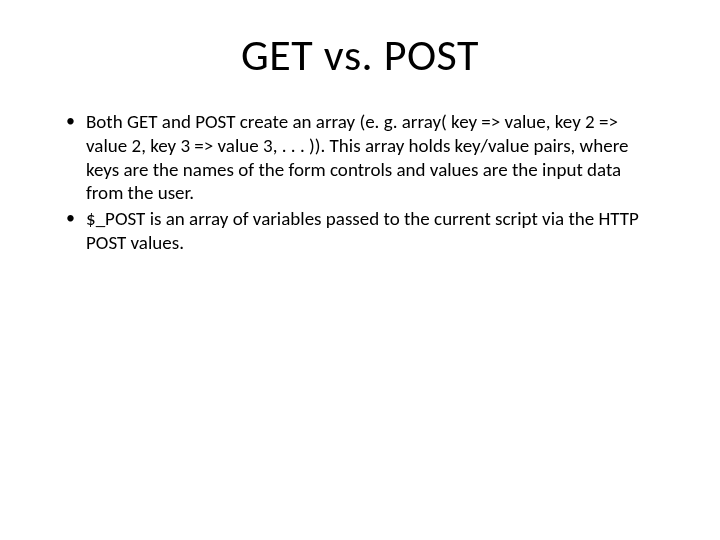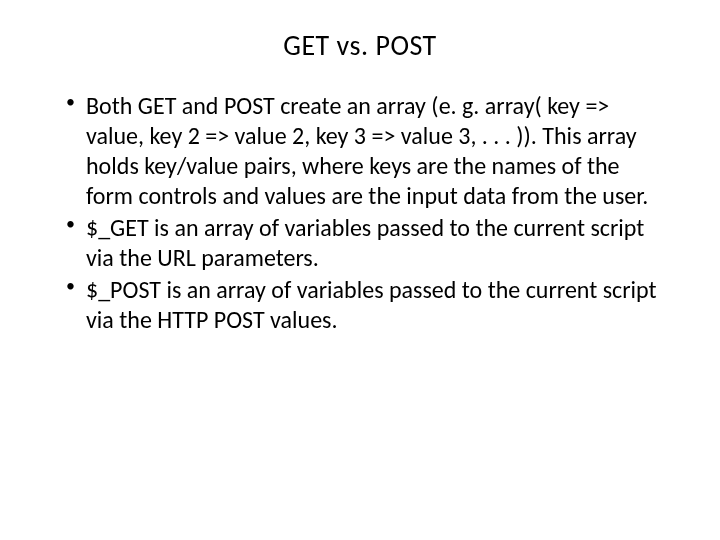--- a/index.html
+++ b/index.html
@@ -13,48 +13,47 @@
   }
   .slide {
     width: 720px;
     height: 540px;
     box-sizing: border-box;
     padding: 28px 60px 40px 60px;
     position: relative;
   }
   .title {
     text-align: center;
-    font-size: 28px;
+    font-size: 44px;
     font-weight: 400;
     margin: 0 0 28px 0;
     letter-spacing: 0.5px;
   }
   ul.bullets {
     list-style: none;
     margin: 0;
     padding: 0;
   }
   ul.bullets > li {
     position: relative;
     padding-left: 26px;
-    font-size: 24px;
+    font-size: 19px;
     line-height: 1.25;
     margin-bottom: 2px;
   }
   ul.bullets > li::before {
     content: "•";
     position: absolute;
     left: 6px;
     top: 0;
     font-size: 18px;
   }
 </style>
 </head>
 <body>
 
 <div class="slide">
   <h1 class="title">GET vs. POST</h1>
   <ul class="bullets">
     <li>Both GET and POST create an array (e. g. array( key =&gt; value, key 2 =&gt; value 2, key 3 =&gt; value 3, . . . )). This array holds key/value pairs, where keys are the names of the form controls and values are the input data from the user.</li>
-    <li>$_GET is an array of variables passed to the current script via the URL parameters.</li>
     <li>$_POST is an array of variables passed to the current script via the HTTP POST values.</li>
   </ul>
 </div>
 
 </body></html>

